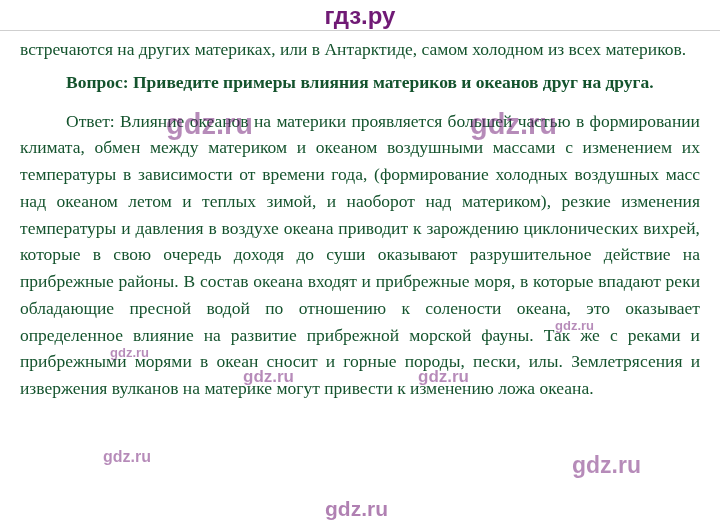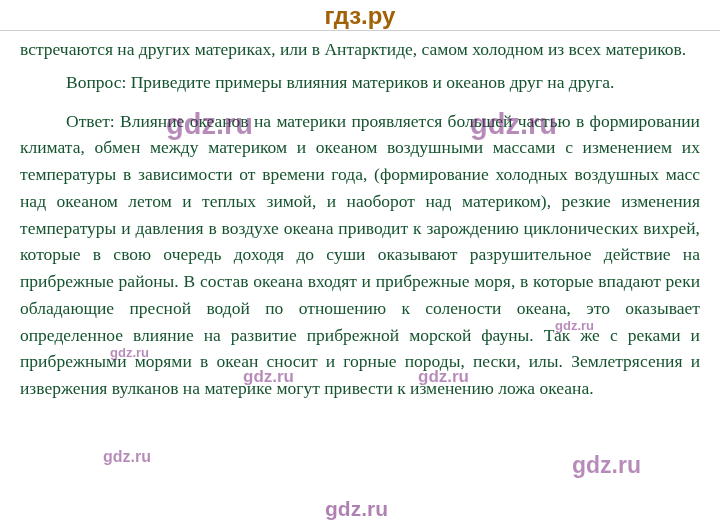--- a/index.html
+++ b/index.html
@@ -21,21 +21,21 @@
   }
   .header-logo {
     position: absolute;
     top: 2px;
     left: 0;
     width: 720px;
     text-align: center;
     font-family: "Liberation Sans", sans-serif;
     font-size: 24px;
     font-weight: bold;
-    color: #a16207;
+    color: #701a75;
     letter-spacing: 0px;
   }
   .rule {
     position: absolute;
     left: 0;
     top: 30px;
     width: 720px;
     height: 1px;
     background: #cfcfcf;
   }
@@ -48,20 +48,21 @@
     line-height: 1.53;
     color: #14532d;
     text-align: justify;
     text-justify: inter-word;
   }
   .para {
     margin: 0 0 0 0;
   }
   .para.indent {
     text-indent: 46px;
+    font-weight: bold;
   }
   .para + .para {
     margin-top: 2px;
   }
   .para.answer {
     text-indent: 46px;
     margin-top: 12px;
   }
   .para.question {
     margin-top: 6px;

